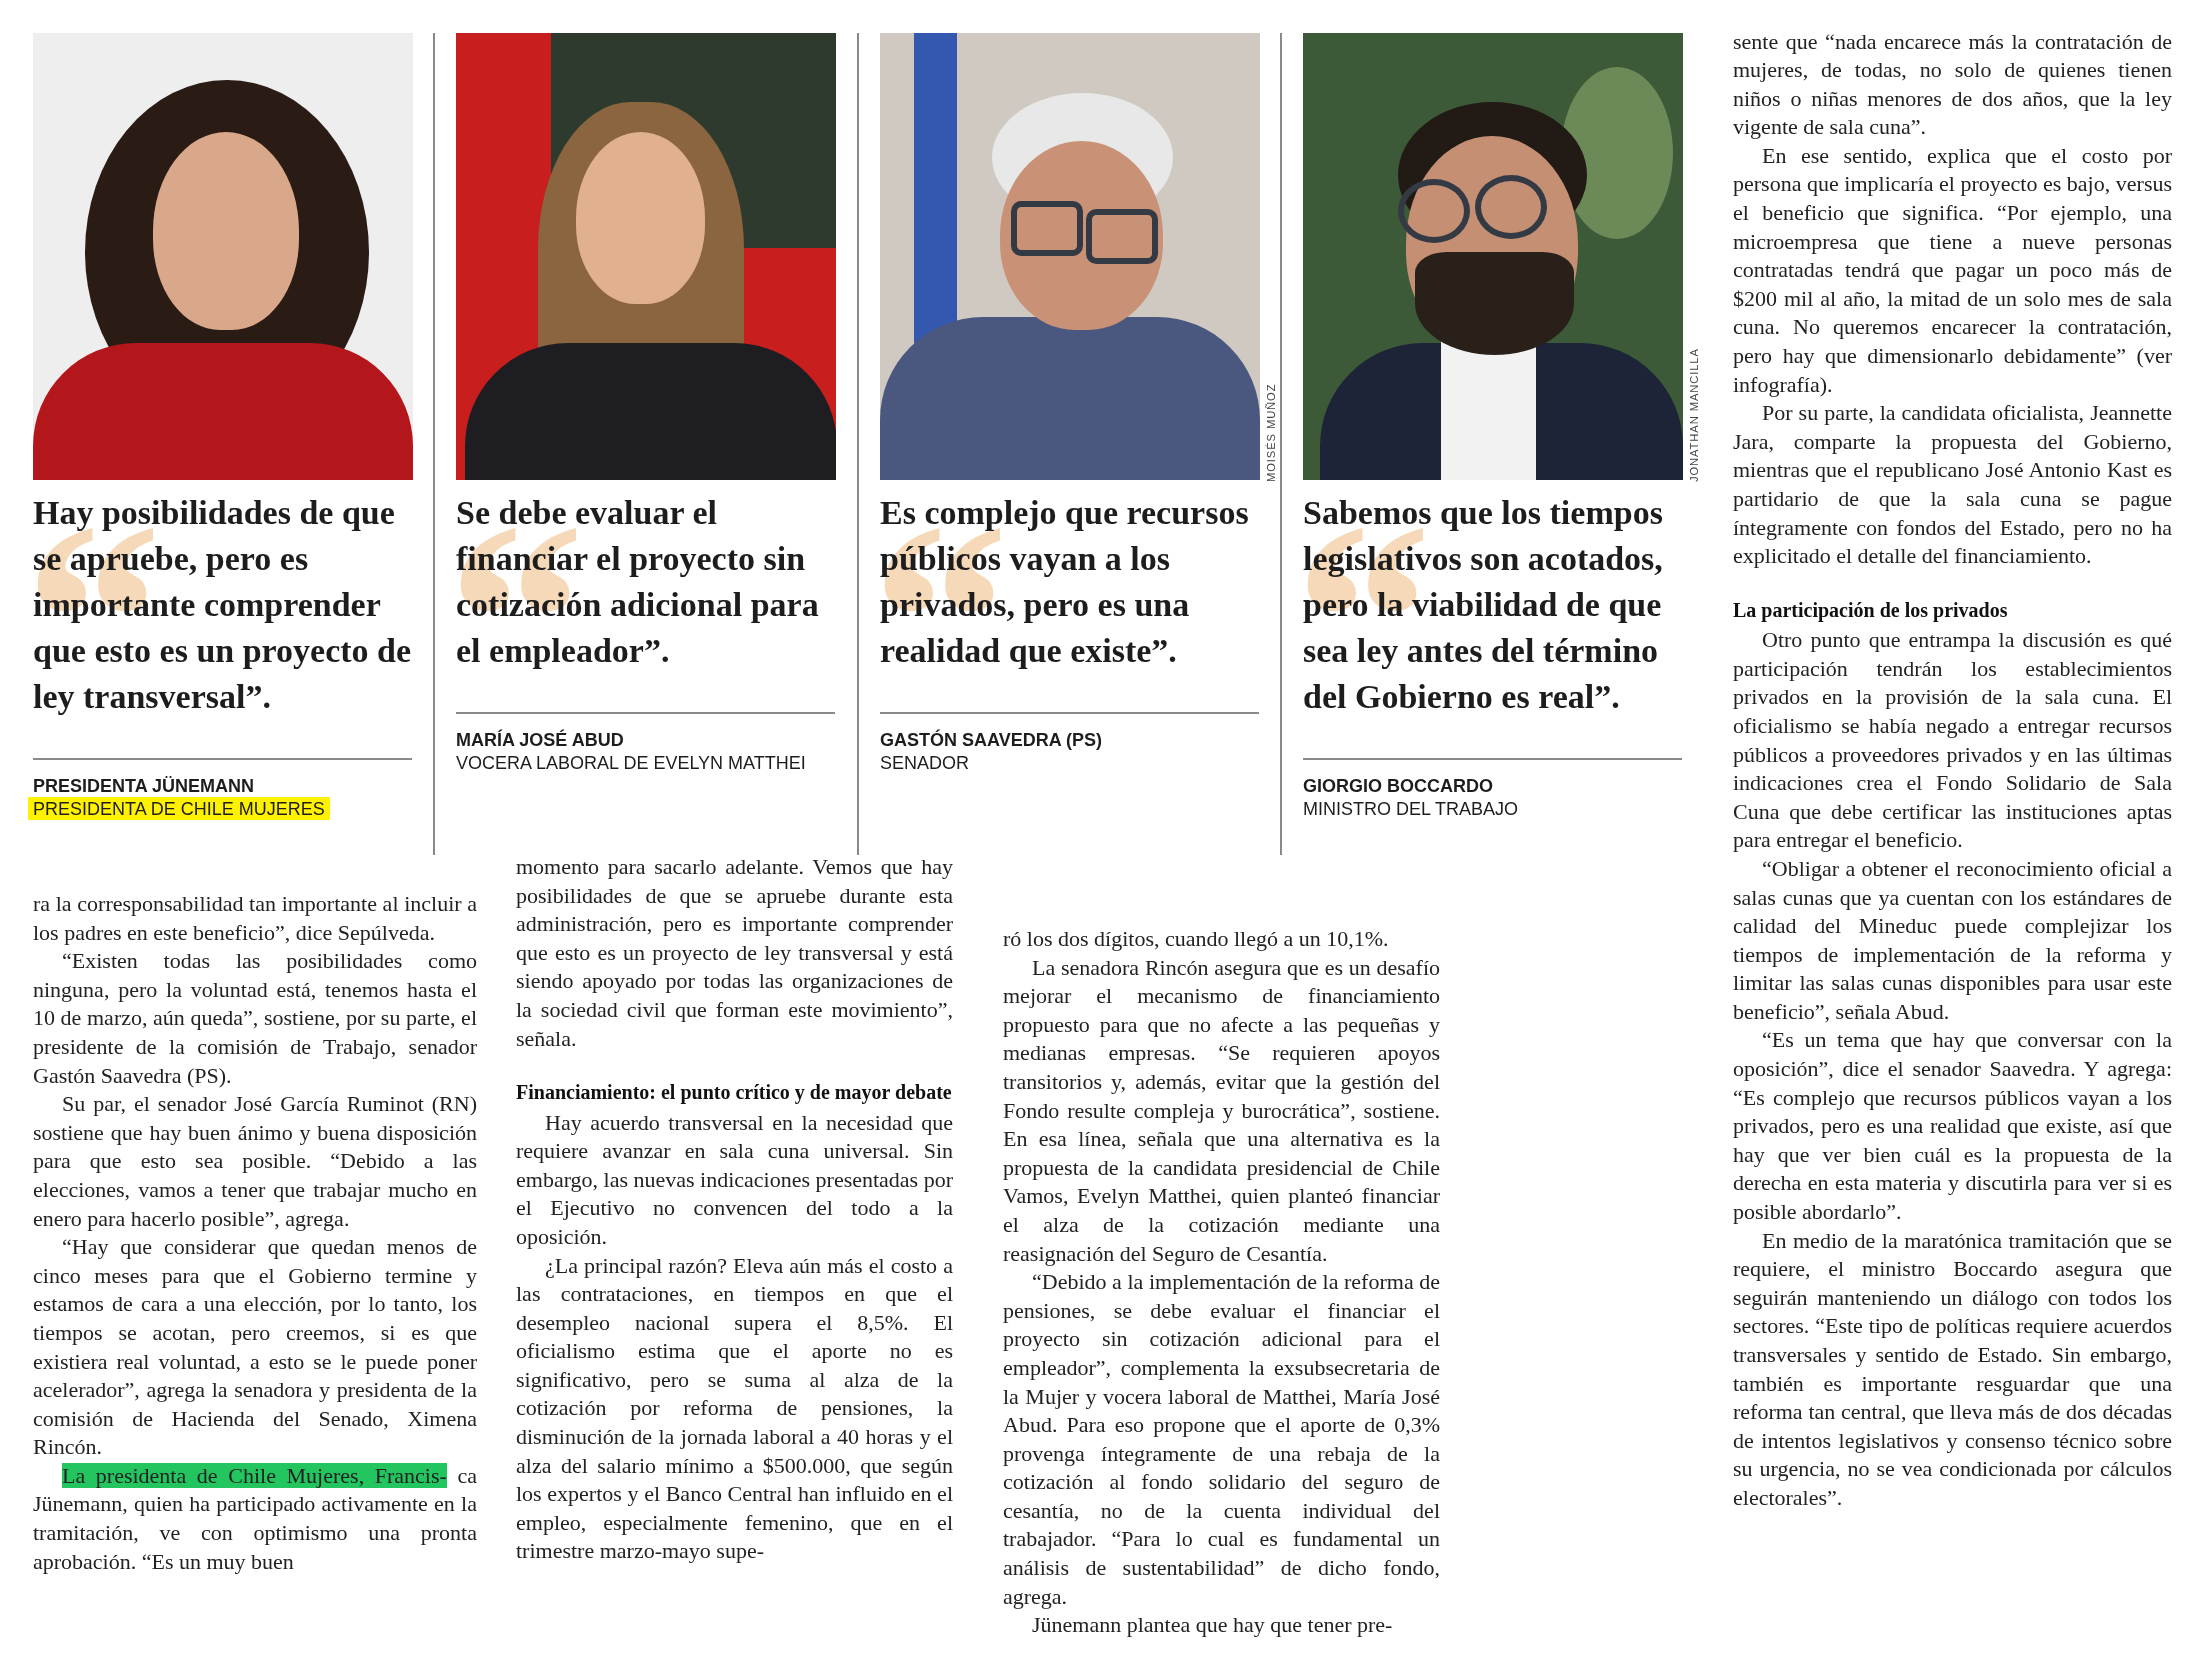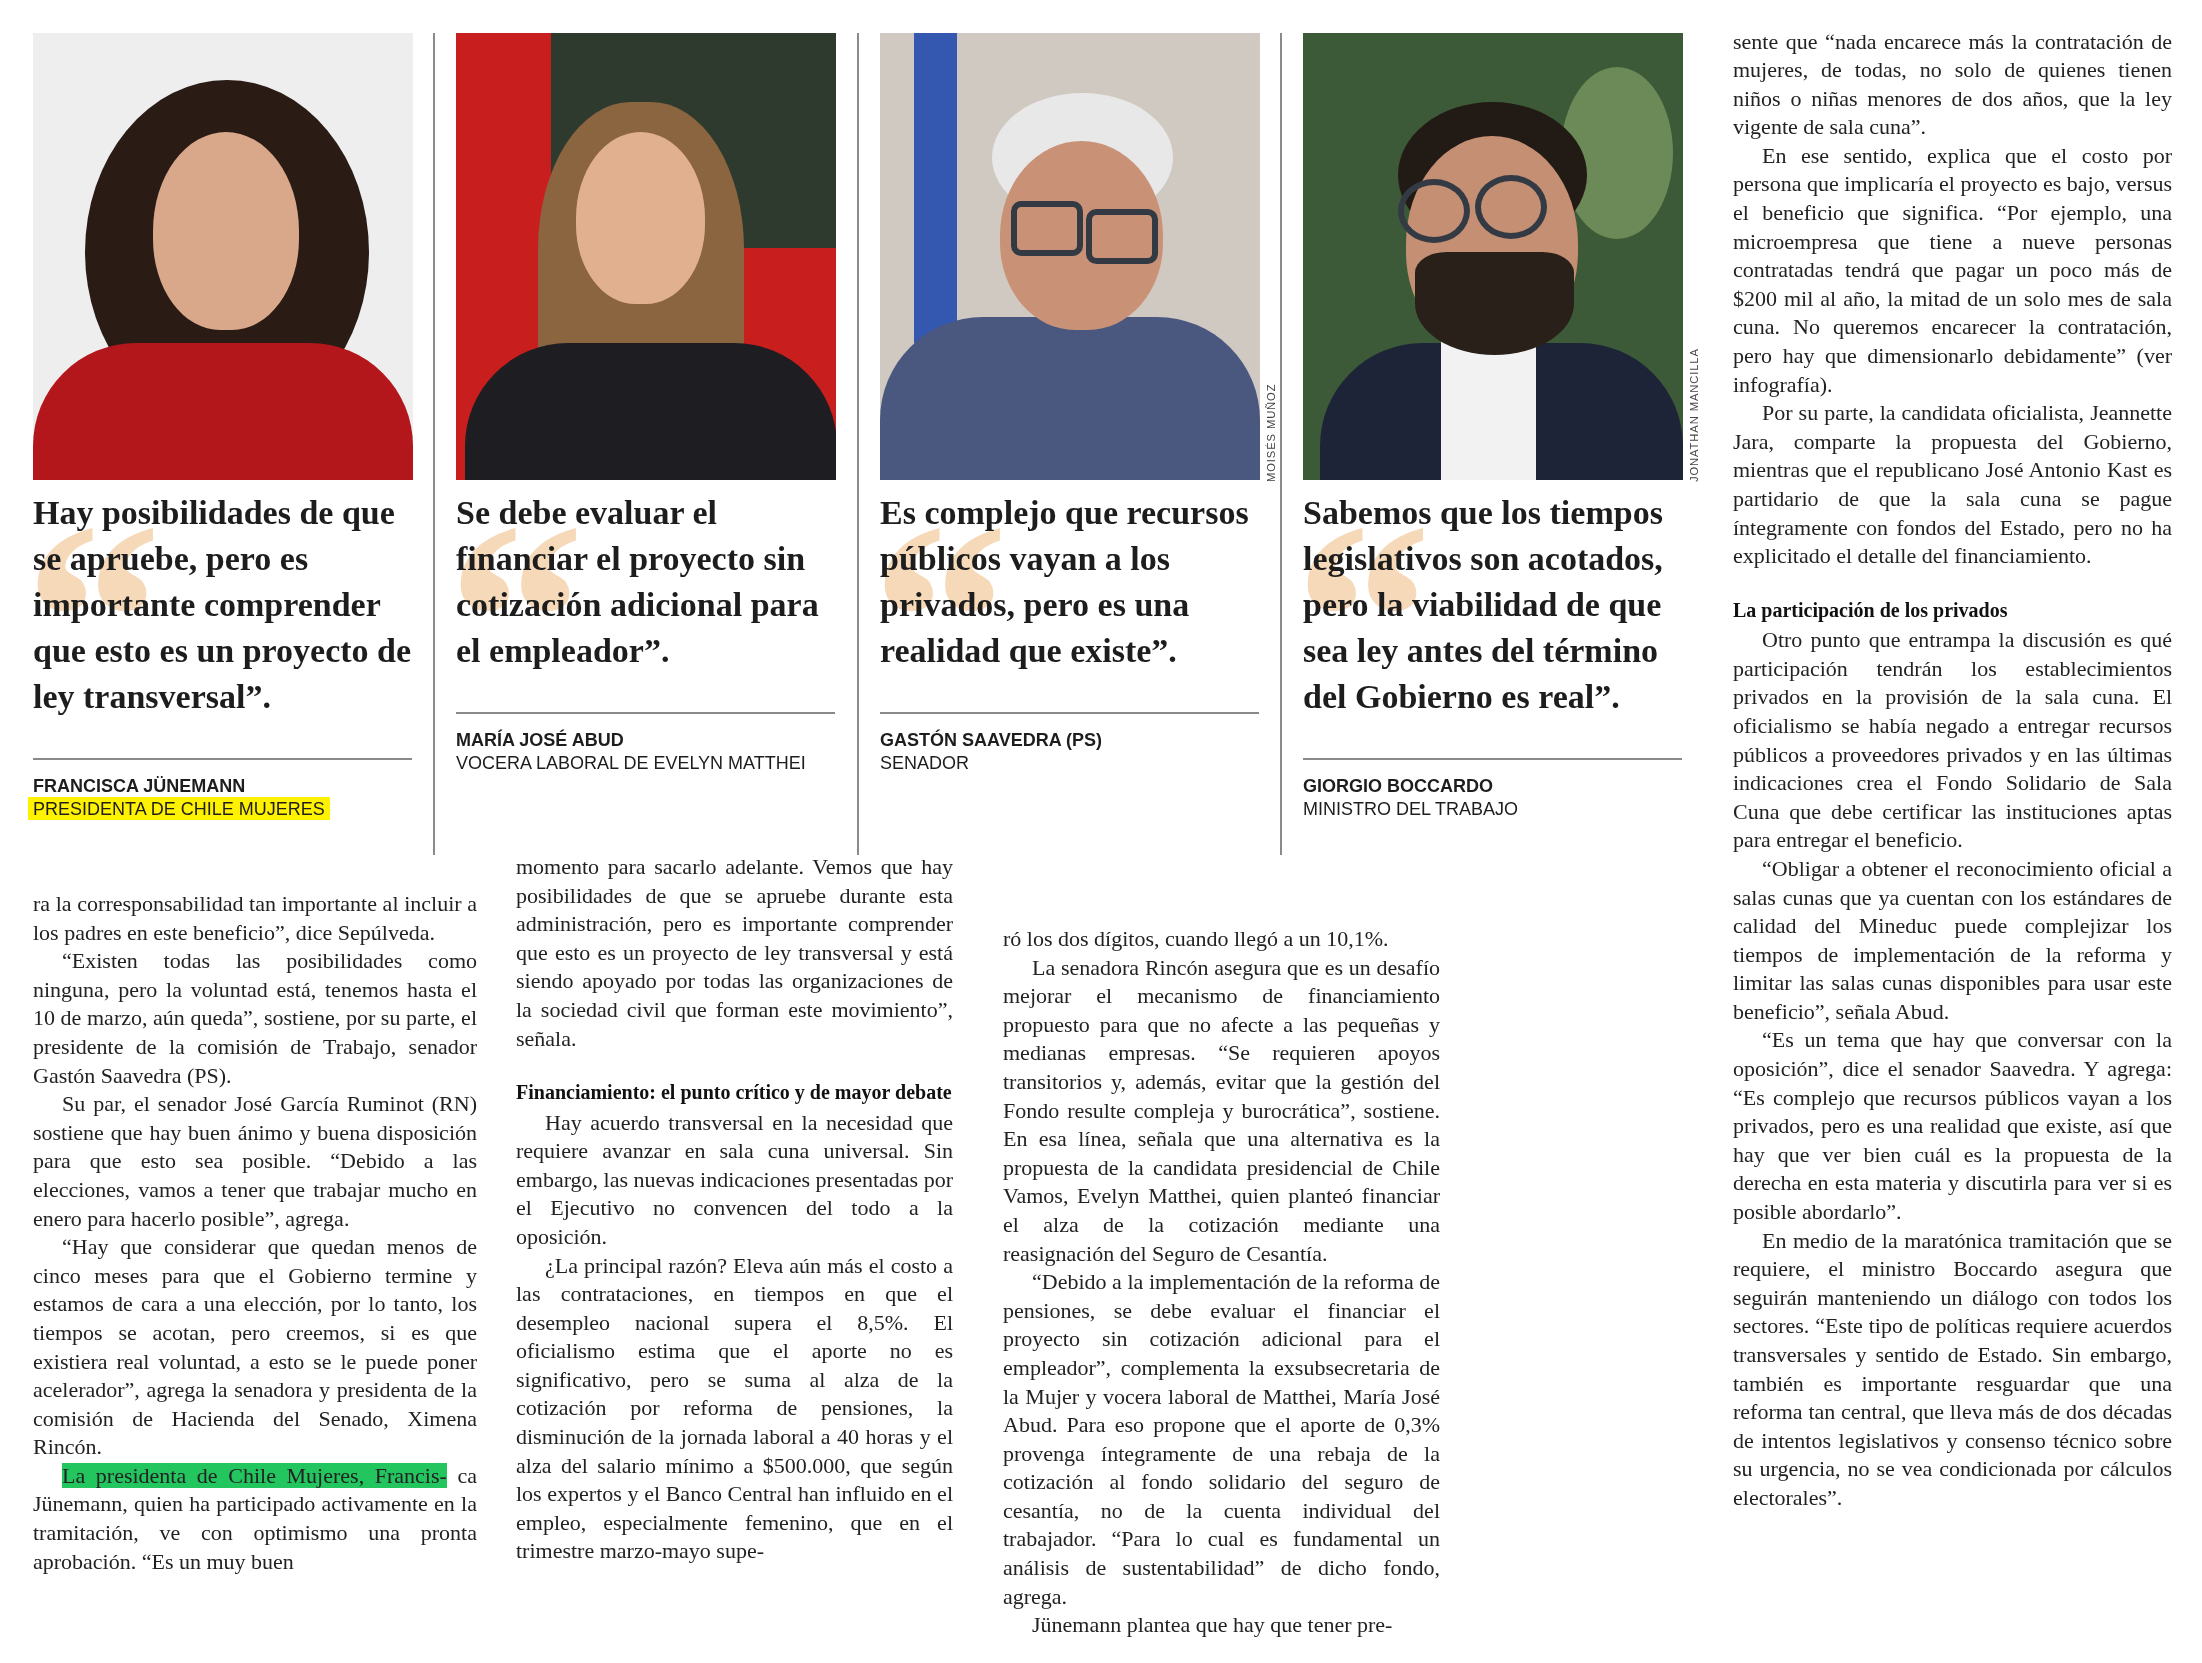--- a/index.html
+++ b/index.html
@@ -73,21 +73,21 @@
 <div class="credit" style="left:1688px;top:482px;">JONATHAN MANCILLA</div>
 
 <div class="vrule" style="left:433px;"></div>
 <div class="vrule" style="left:857px;"></div>
 <div class="vrule" style="left:1280px;"></div>
 
 <div class="quote" style="left:33px;">
   <span class="qmark">“</span>
   <p class="qtext">Hay posibilidades de que se apruebe, pero es importante comprender que esto es un proyecto de ley transversal”.</p>
   <div class="rule"></div>
-  <p class="name">FRANCISCA JÜNEMANN</p>
+  <p class="name">PRESIDENTA JÜNEMANN</p>
   <p class="role"><span class="hl">PRESIDENTA DE CHILE MUJERES</span></p>
 </div>
 
 <div class="quote" style="left:456px;">
   <span class="qmark">“</span>
   <p class="qtext">Se debe evaluar el financiar el proyecto sin cotización adicional para el empleador”.</p>
   <div class="rule"></div>
   <p class="name">MARÍA JOSÉ ABUD</p>
   <p class="role">VOCERA LABORAL DE EVELYN MATTHEI</p>
 </div>

